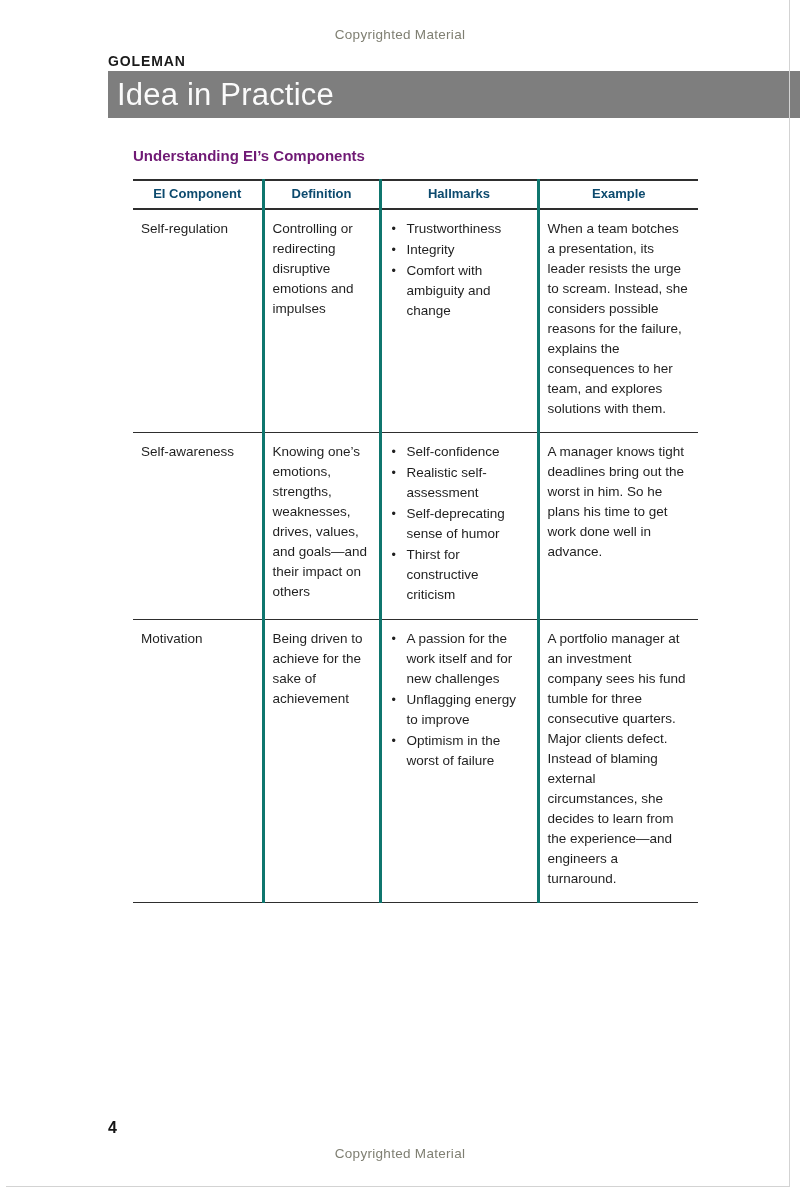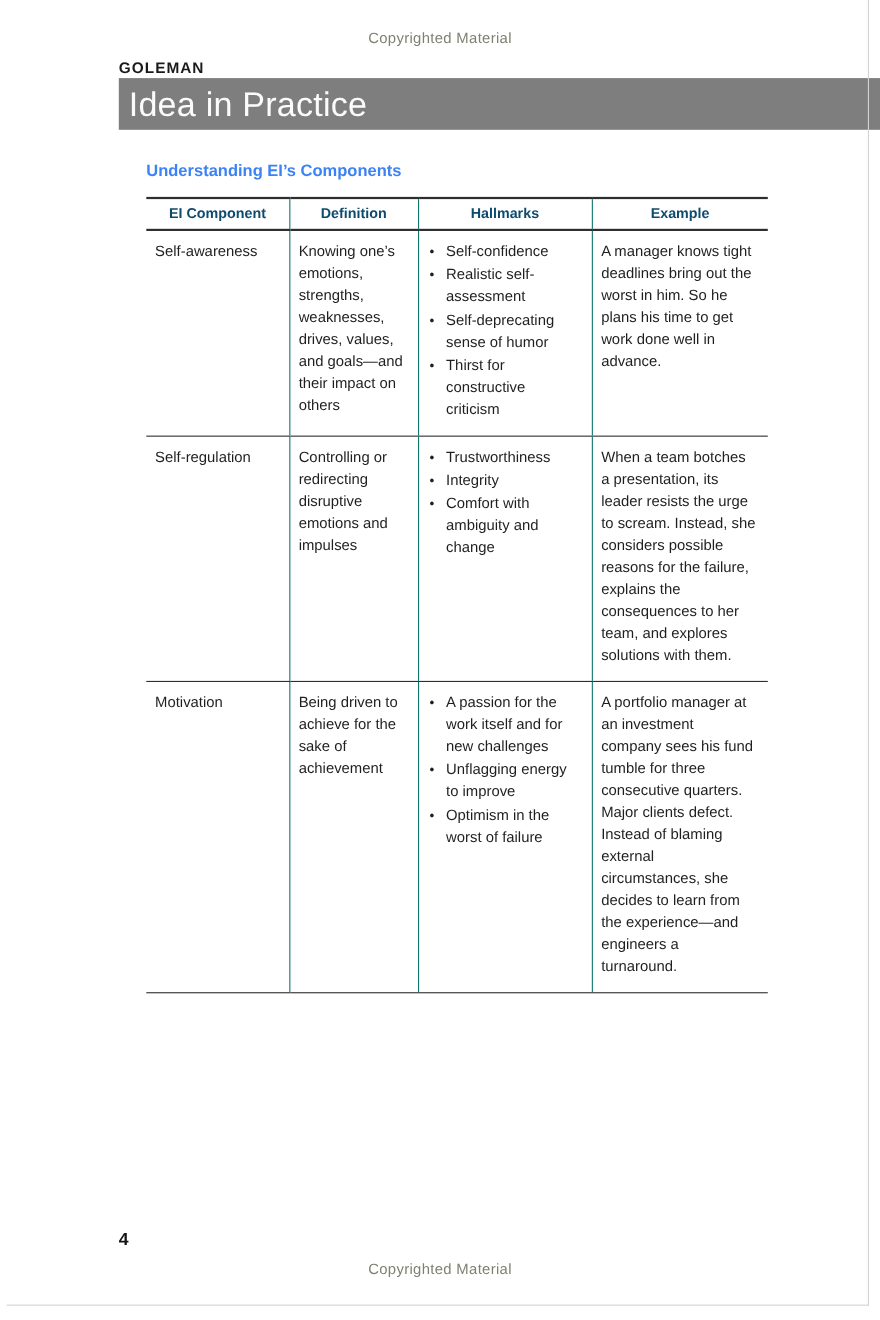--- a/index.html
+++ b/index.html
@@ -23,35 +23,35 @@
   }
   .banner {
     position:absolute; left:108px; top:71px; width:692px; height:47px;
     background:#7e7e7e; display:flex; align-items:center;
   }
   .banner-title {
     color:#fbfbfb; font-size:31px; font-weight:400;
     padding-left:9px; letter-spacing:0.2px; line-height:1;
   }
   .content { position:absolute; left:133px; top:147px; width:565px; }
-  .table-title { font-size:15px; font-weight:bold; color:#3b82f6; margin:0 0 15px 0; }
+  .table-title { font-size:15px; font-weight:bold; color:#701a75; margin:0 0 15px 0; }
   table.ei-table { border-collapse:collapse; width:565px; table-layout:fixed; }
   table.ei-table th {
     text-align:center; font-size:13px; font-weight:bold; color:#0c4a6e;
     padding:5px 8px 7px 8px;
     border-top:2px solid #2e2e2e;
     border-bottom:2px solid #2e2e2e;
   }
   table.ei-table td {
     vertical-align:top; font-size:13.5px; line-height:20px; color:#1f1f1f;
     padding:9px 10px 13px 8px;
     border-bottom:1px solid #2e2e2e;
   }
   table.ei-table th + th,
-  table.ei-table td + td { border-left:1px solid #0f766e;margin-top:40px; }
+  table.ei-table td + td { border-left:3px solid #0f766e;margin-top:40px; }
   ul.hallmarks { list-style:none; margin:0; padding:0; }
   ul.hallmarks li { position:relative; padding-left:17px; margin:0 0 1px 0; }
   ul.hallmarks .bullet { position:absolute; left:2px; top:0; font-size:12.5px; }
   .page-number { position:absolute; left:108px; top:1119px; font-size:16px; font-weight:bold; color:#141414; }
   .edge-right { position:absolute; left:789px; top:0; width:1px; height:1187px; background:#d3d3d3; }
   .edge-bottom { position:absolute; left:6px; top:1186px; width:784px; height:1px; background:#d3d3d3; }
 </style>
 </head>
 <body>
 
@@ -76,43 +76,43 @@
     <thead>
       <tr>
         <th>EI Component</th>
         <th>Definition</th>
         <th>Hallmarks</th>
         <th>Example</th>
       </tr>
     </thead>
     <tbody>
         <tr>
+          <td>Self-regulation</td>
+          <td>Controlling or redirecting disruptive emotions and impulses</td>
+          <td>
+            <ul class="hallmarks">
+              <li><span class="bullet">•</span><span>Trustworthiness</span></li>
+              <li><span class="bullet">•</span><span>Integrity</span></li>
+              <li><span class="bullet">•</span><span>Comfort with ambiguity and change</span></li>
+            </ul>
+          </td>
+          <td>When a team botches a presentation, its leader resists the urge to scream. Instead, she considers possible reasons for the failure, explains the consequences to her team, and explores solutions with them.</td>
+        </tr>
+        <tr>
           <td>Self-awareness</td>
           <td>Knowing one’s emotions, strengths, weaknesses, drives, values, and goals—and their impact on others</td>
           <td>
             <ul class="hallmarks">
               <li><span class="bullet">•</span><span>Self-confidence</span></li>
               <li><span class="bullet">•</span><span>Realistic self-assessment</span></li>
               <li><span class="bullet">•</span><span>Self-deprecating sense of humor</span></li>
               <li><span class="bullet">•</span><span>Thirst for constructive criticism</span></li>
             </ul>
           </td>
           <td>A manager knows tight deadlines bring out the worst in him. So he plans his time to get work done well in advance.</td>
-        </tr>
-        <tr>
-          <td>Self-regulation</td>
-          <td>Controlling or redirecting disruptive emotions and impulses</td>
-          <td>
-            <ul class="hallmarks">
-              <li><span class="bullet">•</span><span>Trustworthiness</span></li>
-              <li><span class="bullet">•</span><span>Integrity</span></li>
-              <li><span class="bullet">•</span><span>Comfort with ambiguity and change</span></li>
-            </ul>
-          </td>
-          <td>When a team botches a presentation, its leader resists the urge to scream. Instead, she considers possible reasons for the failure, explains the consequences to her team, and explores solutions with them.</td>
         </tr>
         <tr>
           <td>Motivation</td>
           <td>Being driven to achieve for the sake of achievement</td>
           <td>
             <ul class="hallmarks">
               <li><span class="bullet">•</span><span>A passion for the work itself and for new challenges</span></li>
               <li><span class="bullet">•</span><span>Unflagging energy to improve</span></li>
               <li><span class="bullet">•</span><span>Optimism in the worst of failure</span></li>
             </ul>

